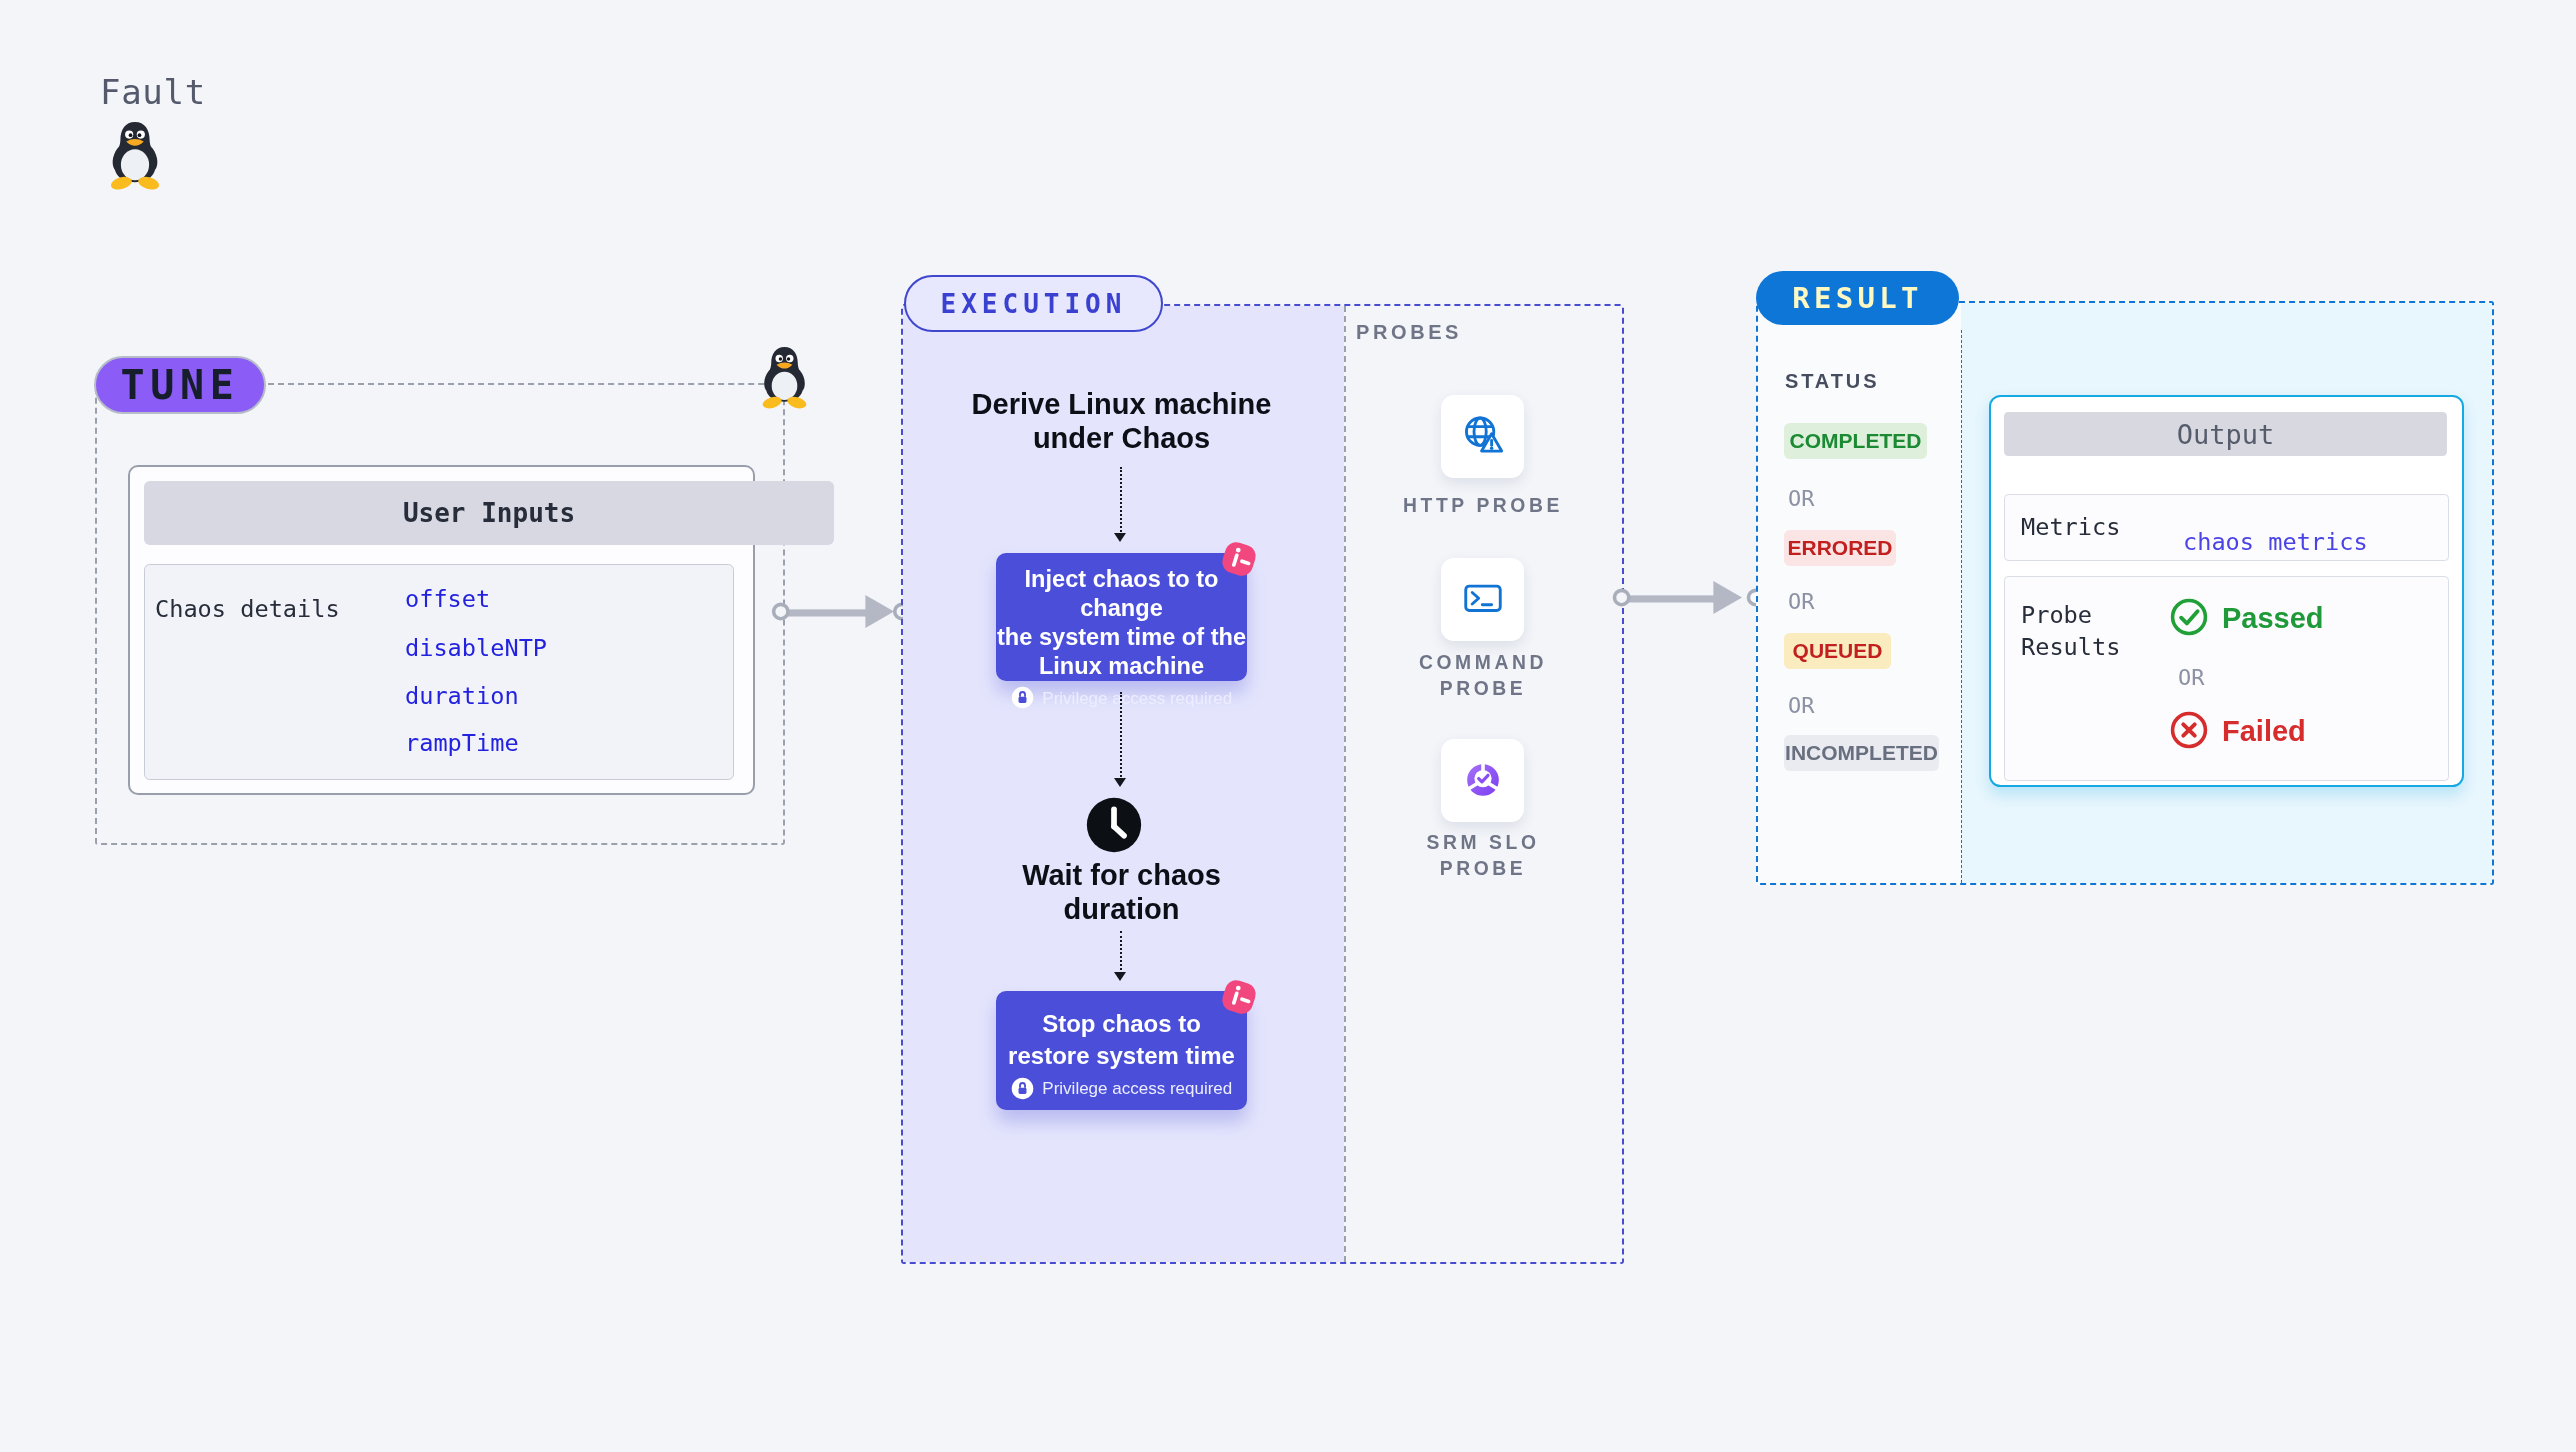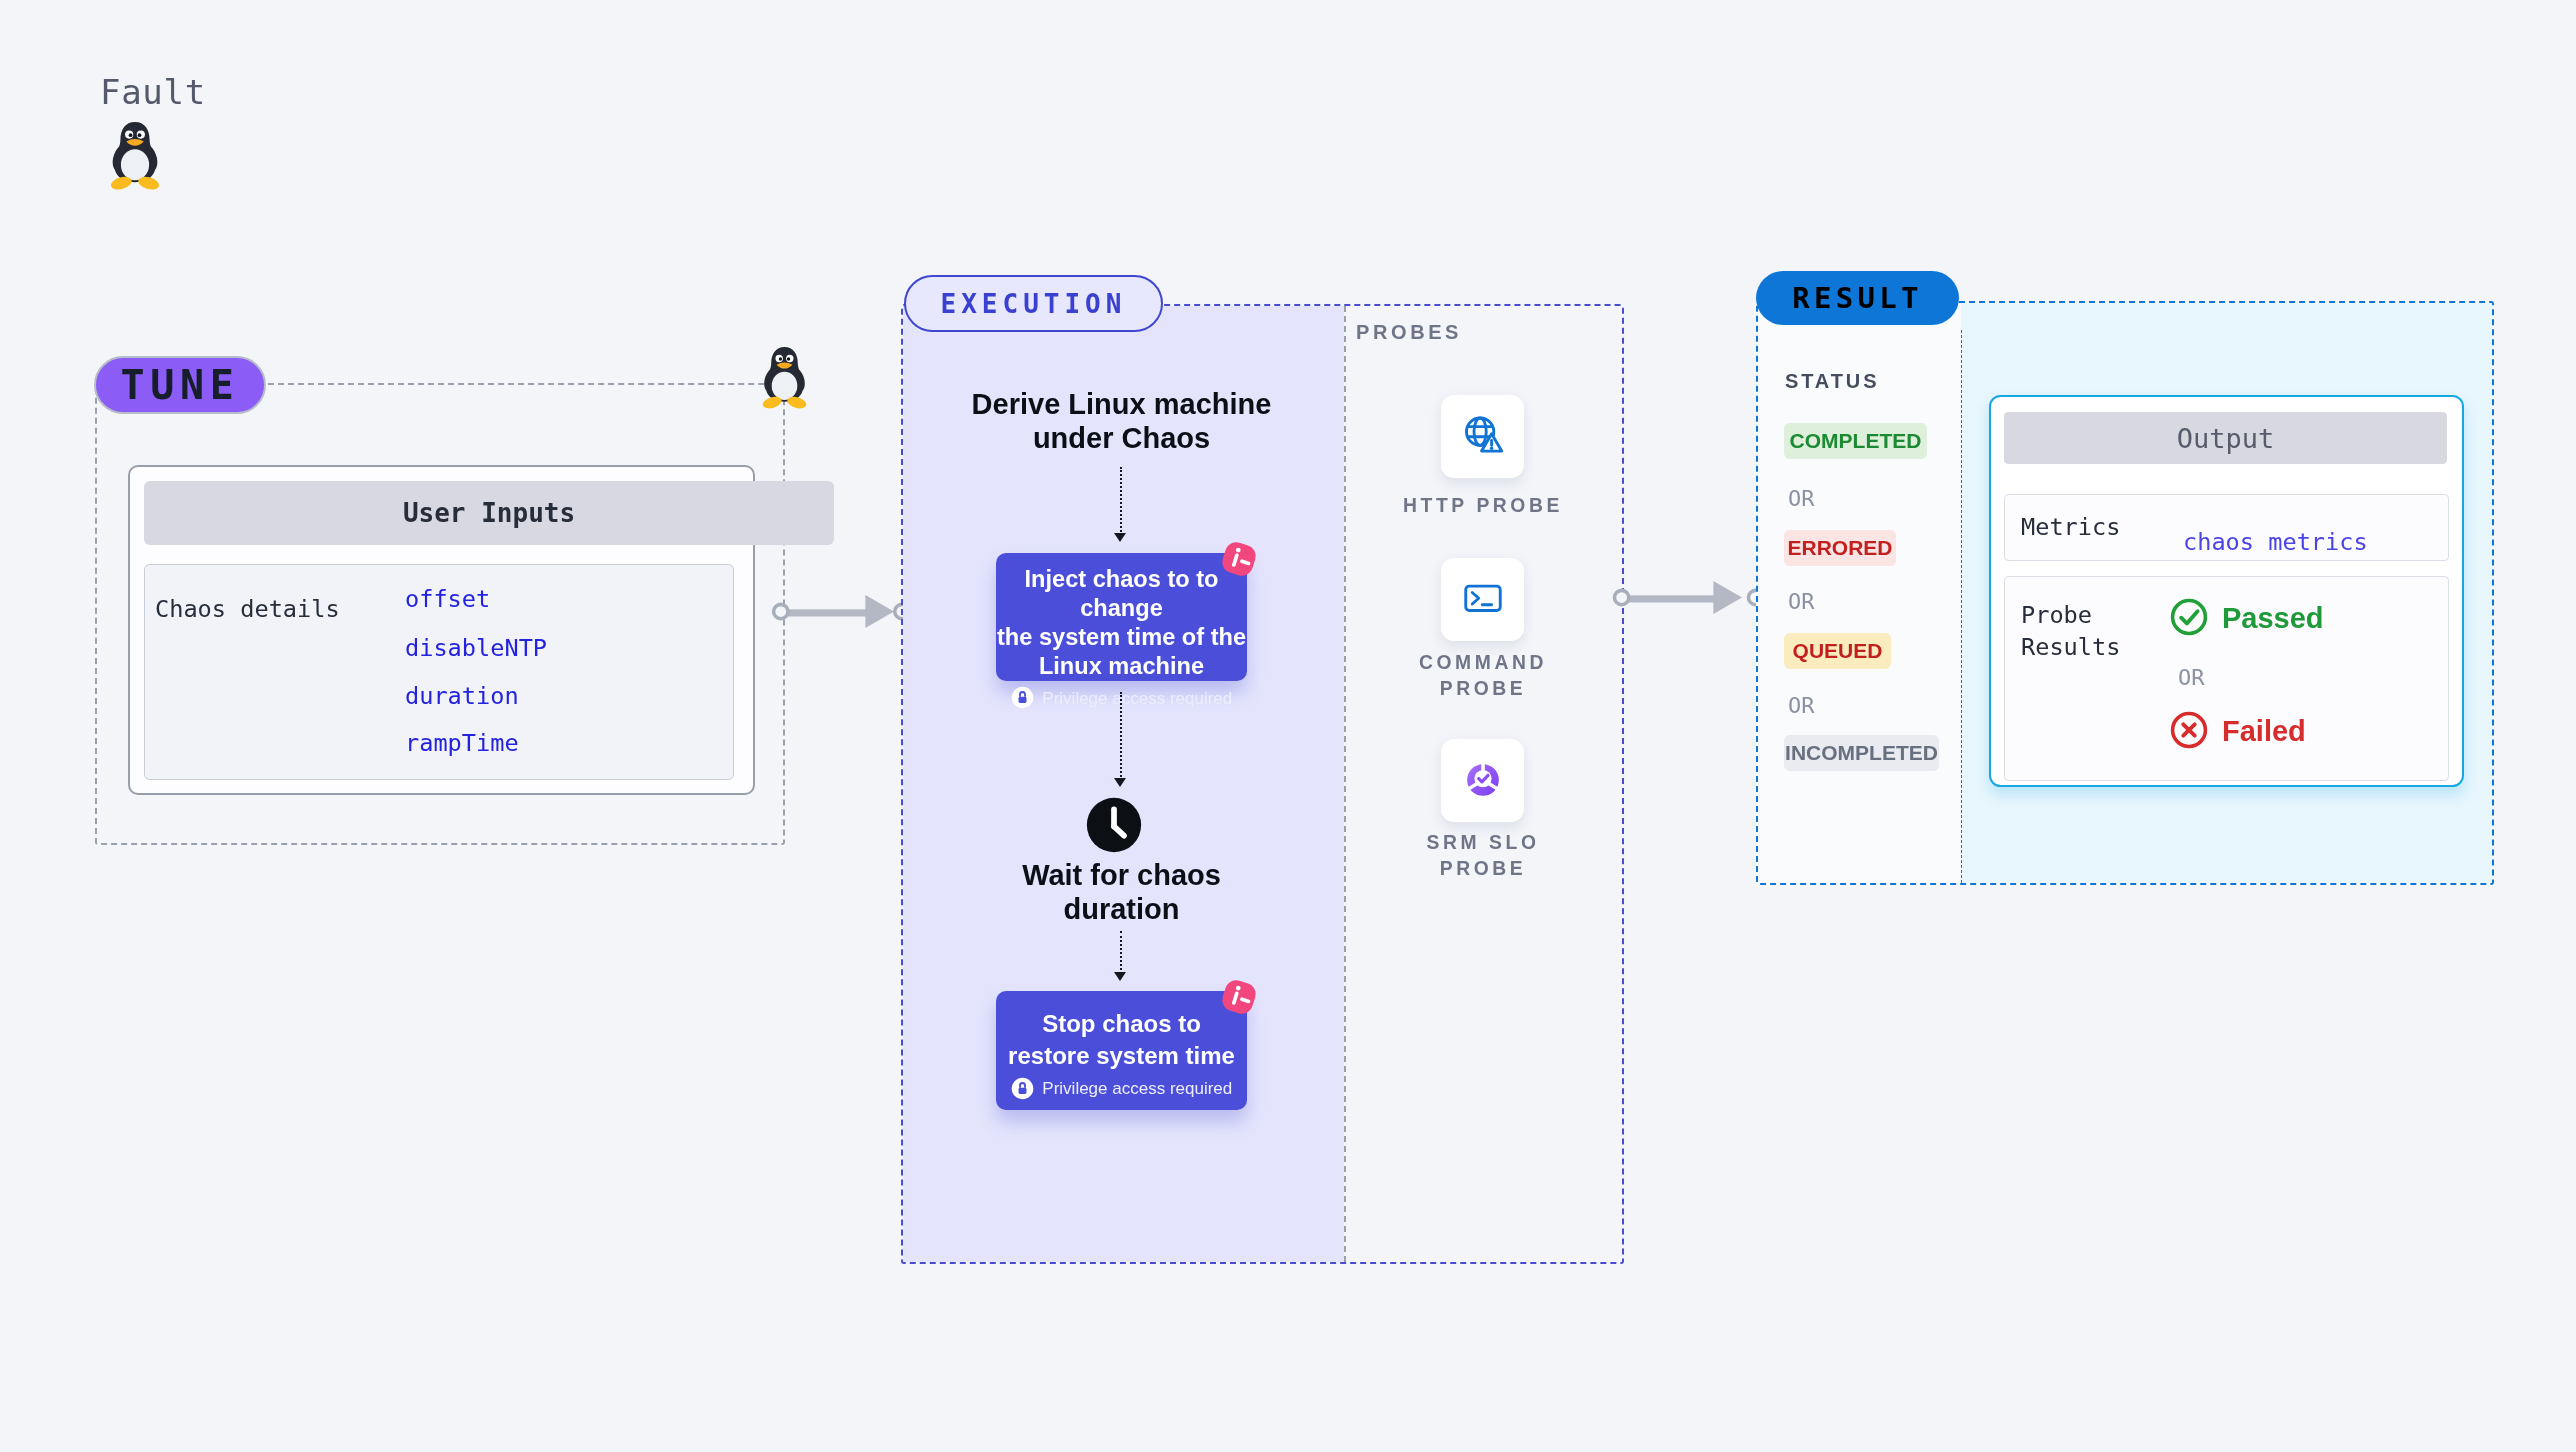--- a/index.html
+++ b/index.html
@@ -18,21 +18,21 @@
   .title-row{left:105px;top:120px;display:flex;align-items:center;gap:33px;}
   .page-title{font-size:49px;font-weight:bold;color:#0f1319;letter-spacing:-0.7px;}
 
   
   .pill{display:flex;align-items:center;justify-content:center;border-radius:29px;font-weight:bold;}
   .tune-pill{left:94px;top:356px;width:168px;height:54px;background:#8b5cf6;border:2.1px solid #b6bcc8;
     font-size:40px;color:#161d2b;letter-spacing:5.7px;}
   .exec-pill{left:904px;top:275px;width:255px;height:53px;background:#e7e8fd;border:2.1px solid #4046ce;
     font-size:26px;color:#3a40cf;letter-spacing:5px;z-index:5;}
   .result-pill{left:1756px;top:271px;width:203px;height:54px;background:#0e76d7;
-    font-size:29px;color:#000000;letter-spacing:4.3px;z-index:5;}
+    font-size:29px;color:#fef9c3;letter-spacing:4.3px;z-index:5;}
 
   
   .tune-box{left:95px;top:383px;width:686px;height:458px;border:2.1px dashed #9aa1ad;border-radius:2.9px;}
   .ui-card{left:128px;top:465px;width:623px;height:326px;background:#fdfdff;border:2.1px solid #989eab;border-radius:10px;}
   .ui-head{left:144px;top:481px;width:690px;height:64px;background:#d8d8e2;border-radius:5.7px;
     display:flex;align-items:center;justify-content:center;font-size:26px;font-weight:bold;color:#272d3a;}
   .ui-body{left:144px;top:564px;width:588px;height:214px;background:#f2f3f8;border:1.4px solid #c8ccd7;border-radius:5.7px;}
   .chaos-label{left:155px;top:595px;font-size:23.6px;color:#272d3a;}
   .param{left:405px;font-size:23.6px;color:#2222df;cursor:pointer;}
   .p0{top:585px;} .p1{top:634px;} .p2{top:682px;} .p3{top:729px;}
@@ -84,21 +84,21 @@
   .b-success{top:423px;width:143px;background:#def0dc;color:#1b8a33;}
   .b-error{top:530px;width:112px;background:#fbe4e4;color:#c21f1f;}
   .b-warn{top:633px;width:107px;background:#faecbe;color:#c21f1f;}
   .b-muted{top:735px;width:155px;background:#e9ebf1;color:#68707f;}
   .or{font-size:22px;color:#8c92a3;}
   .or-s{left:1788px;}
   .or1{top:486px;} .or2{top:589px;} .or3{top:693px;}
 
   .output-card{left:1989px;top:395px;width:471px;height:388px;background:#ffffff;border:2.9px solid #16a8e2;
     border-radius:11.5px;box-shadow:0 7.2px 14.3px rgba(22,168,226,.22);}
-  .output-head{left:2004px;top:412px;width:443px;height:52px;background:#d7d8e0;border-radius:4.3px;
+  .output-head{left:2004px;top:412px;width:443px;height:44px;background:#d7d8e0;border-radius:4.3px;
     display:flex;align-items:center;justify-content:center;font-size:27px;color:#565c6b;}
   .orow{left:2004px;width:443px;background:#fcfcfe;border:1.4px solid #dadde5;border-radius:4.3px;}
   .orow1{top:494px;height:65px;}
   .orow2{top:576px;height:203px;}
   .metrics-label{left:2021px;top:513px;font-size:23.6px;color:#272d3a;}
   .metrics-value{left:2183px;top:528px;font-size:23.6px;color:#4a43e6;cursor:pointer;}
   .probe-results-label{left:2021px;top:600px;font-size:23.6px;color:#272d3a;line-height:31.5px;}
   .passed-row{left:2169px;top:597px;display:flex;align-items:center;gap:13px;}
   .failed-row{left:2169px;top:710px;display:flex;align-items:center;gap:13px;}
   .passed-text{font-size:29px;font-weight:bold;color:#1f9939;}

